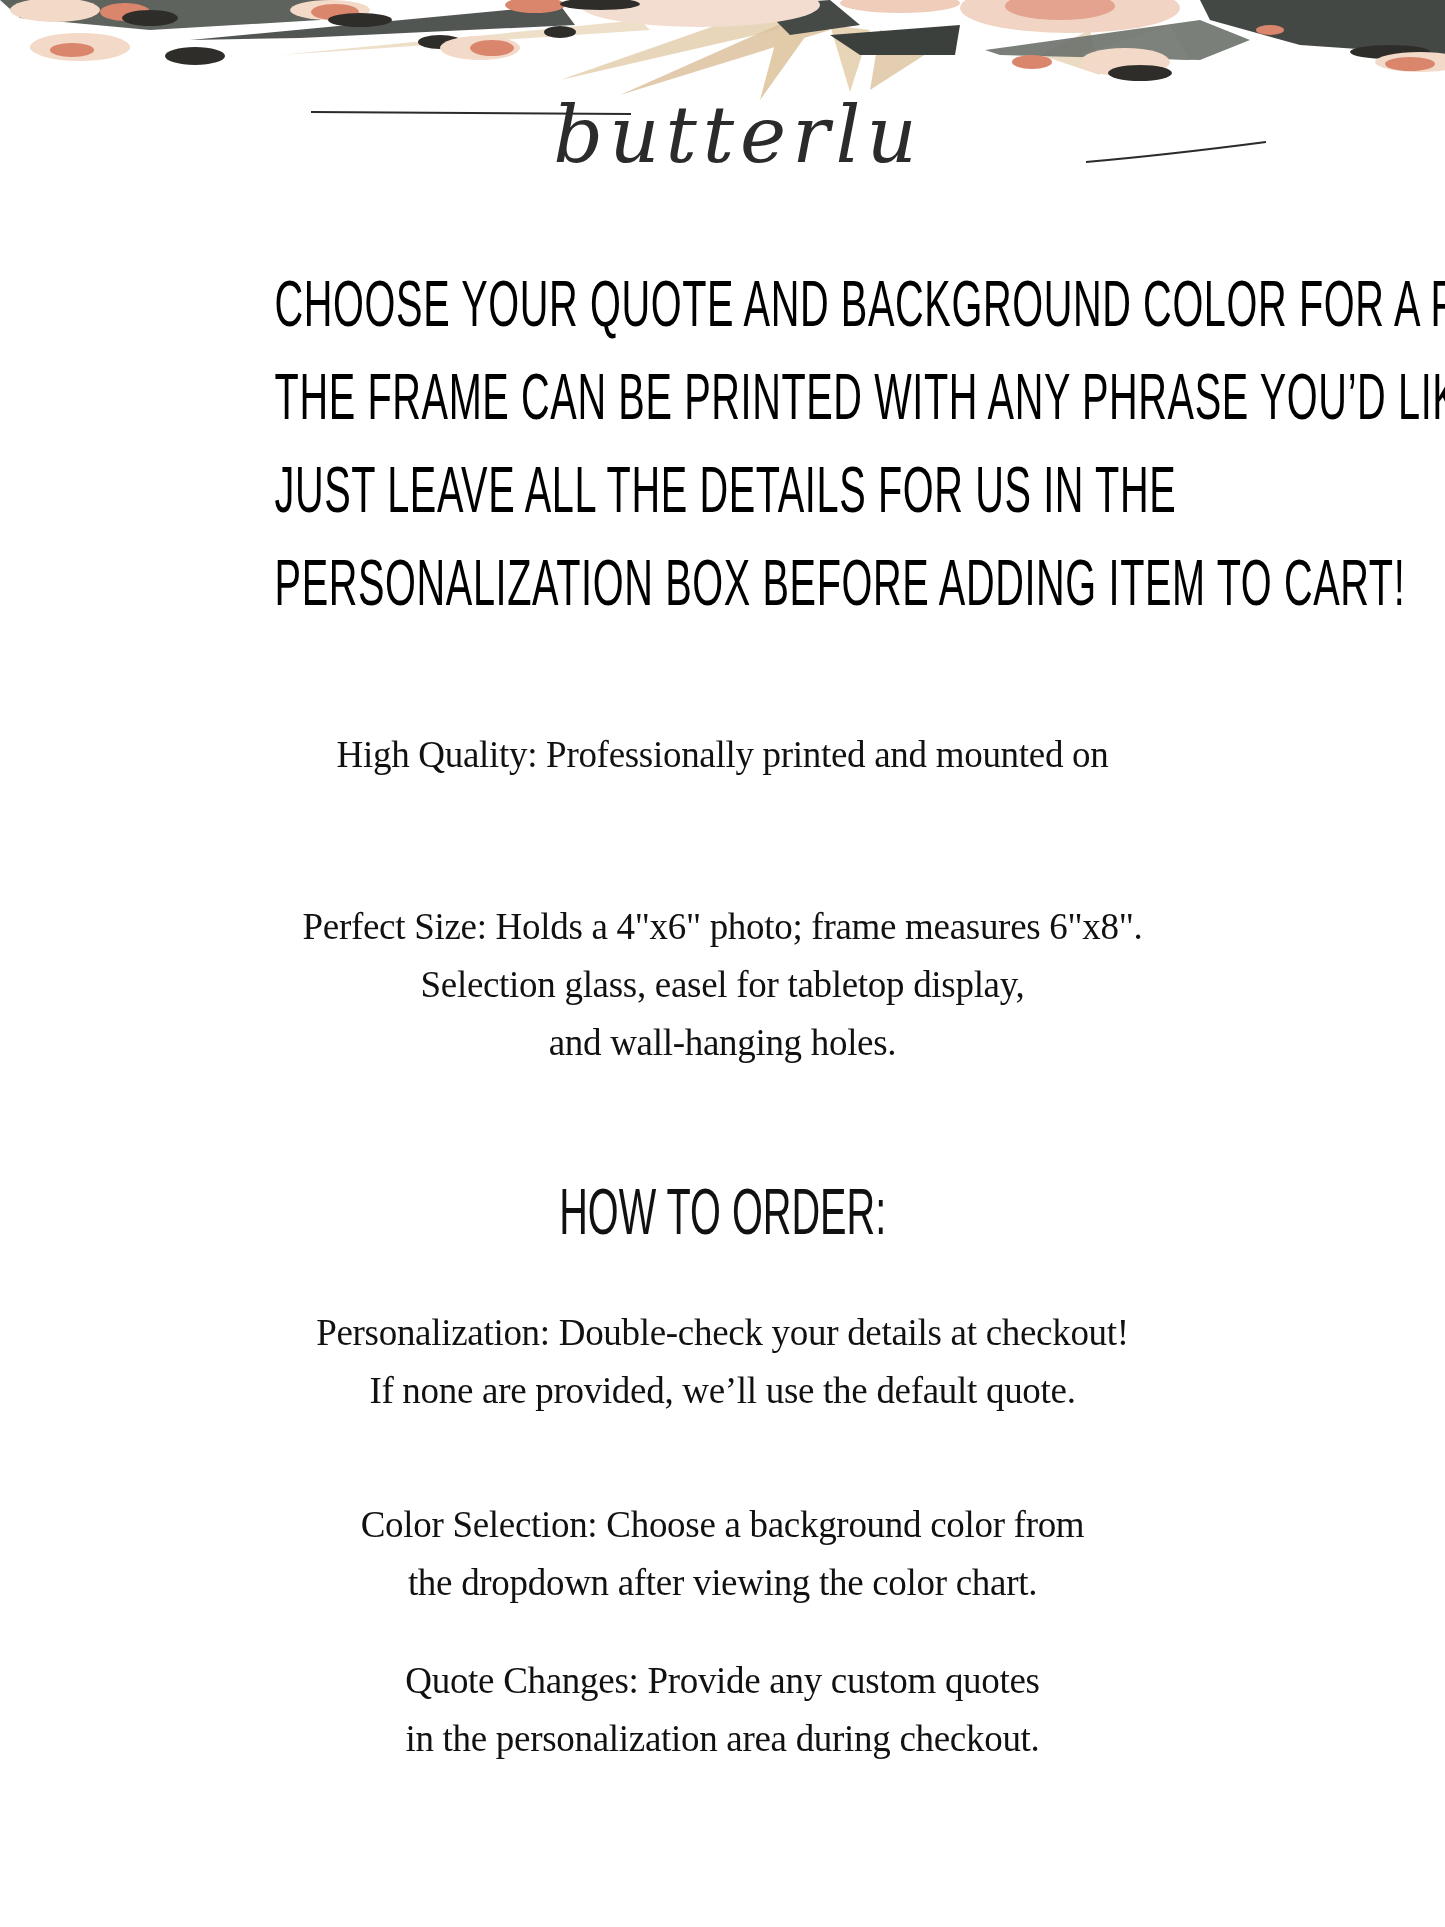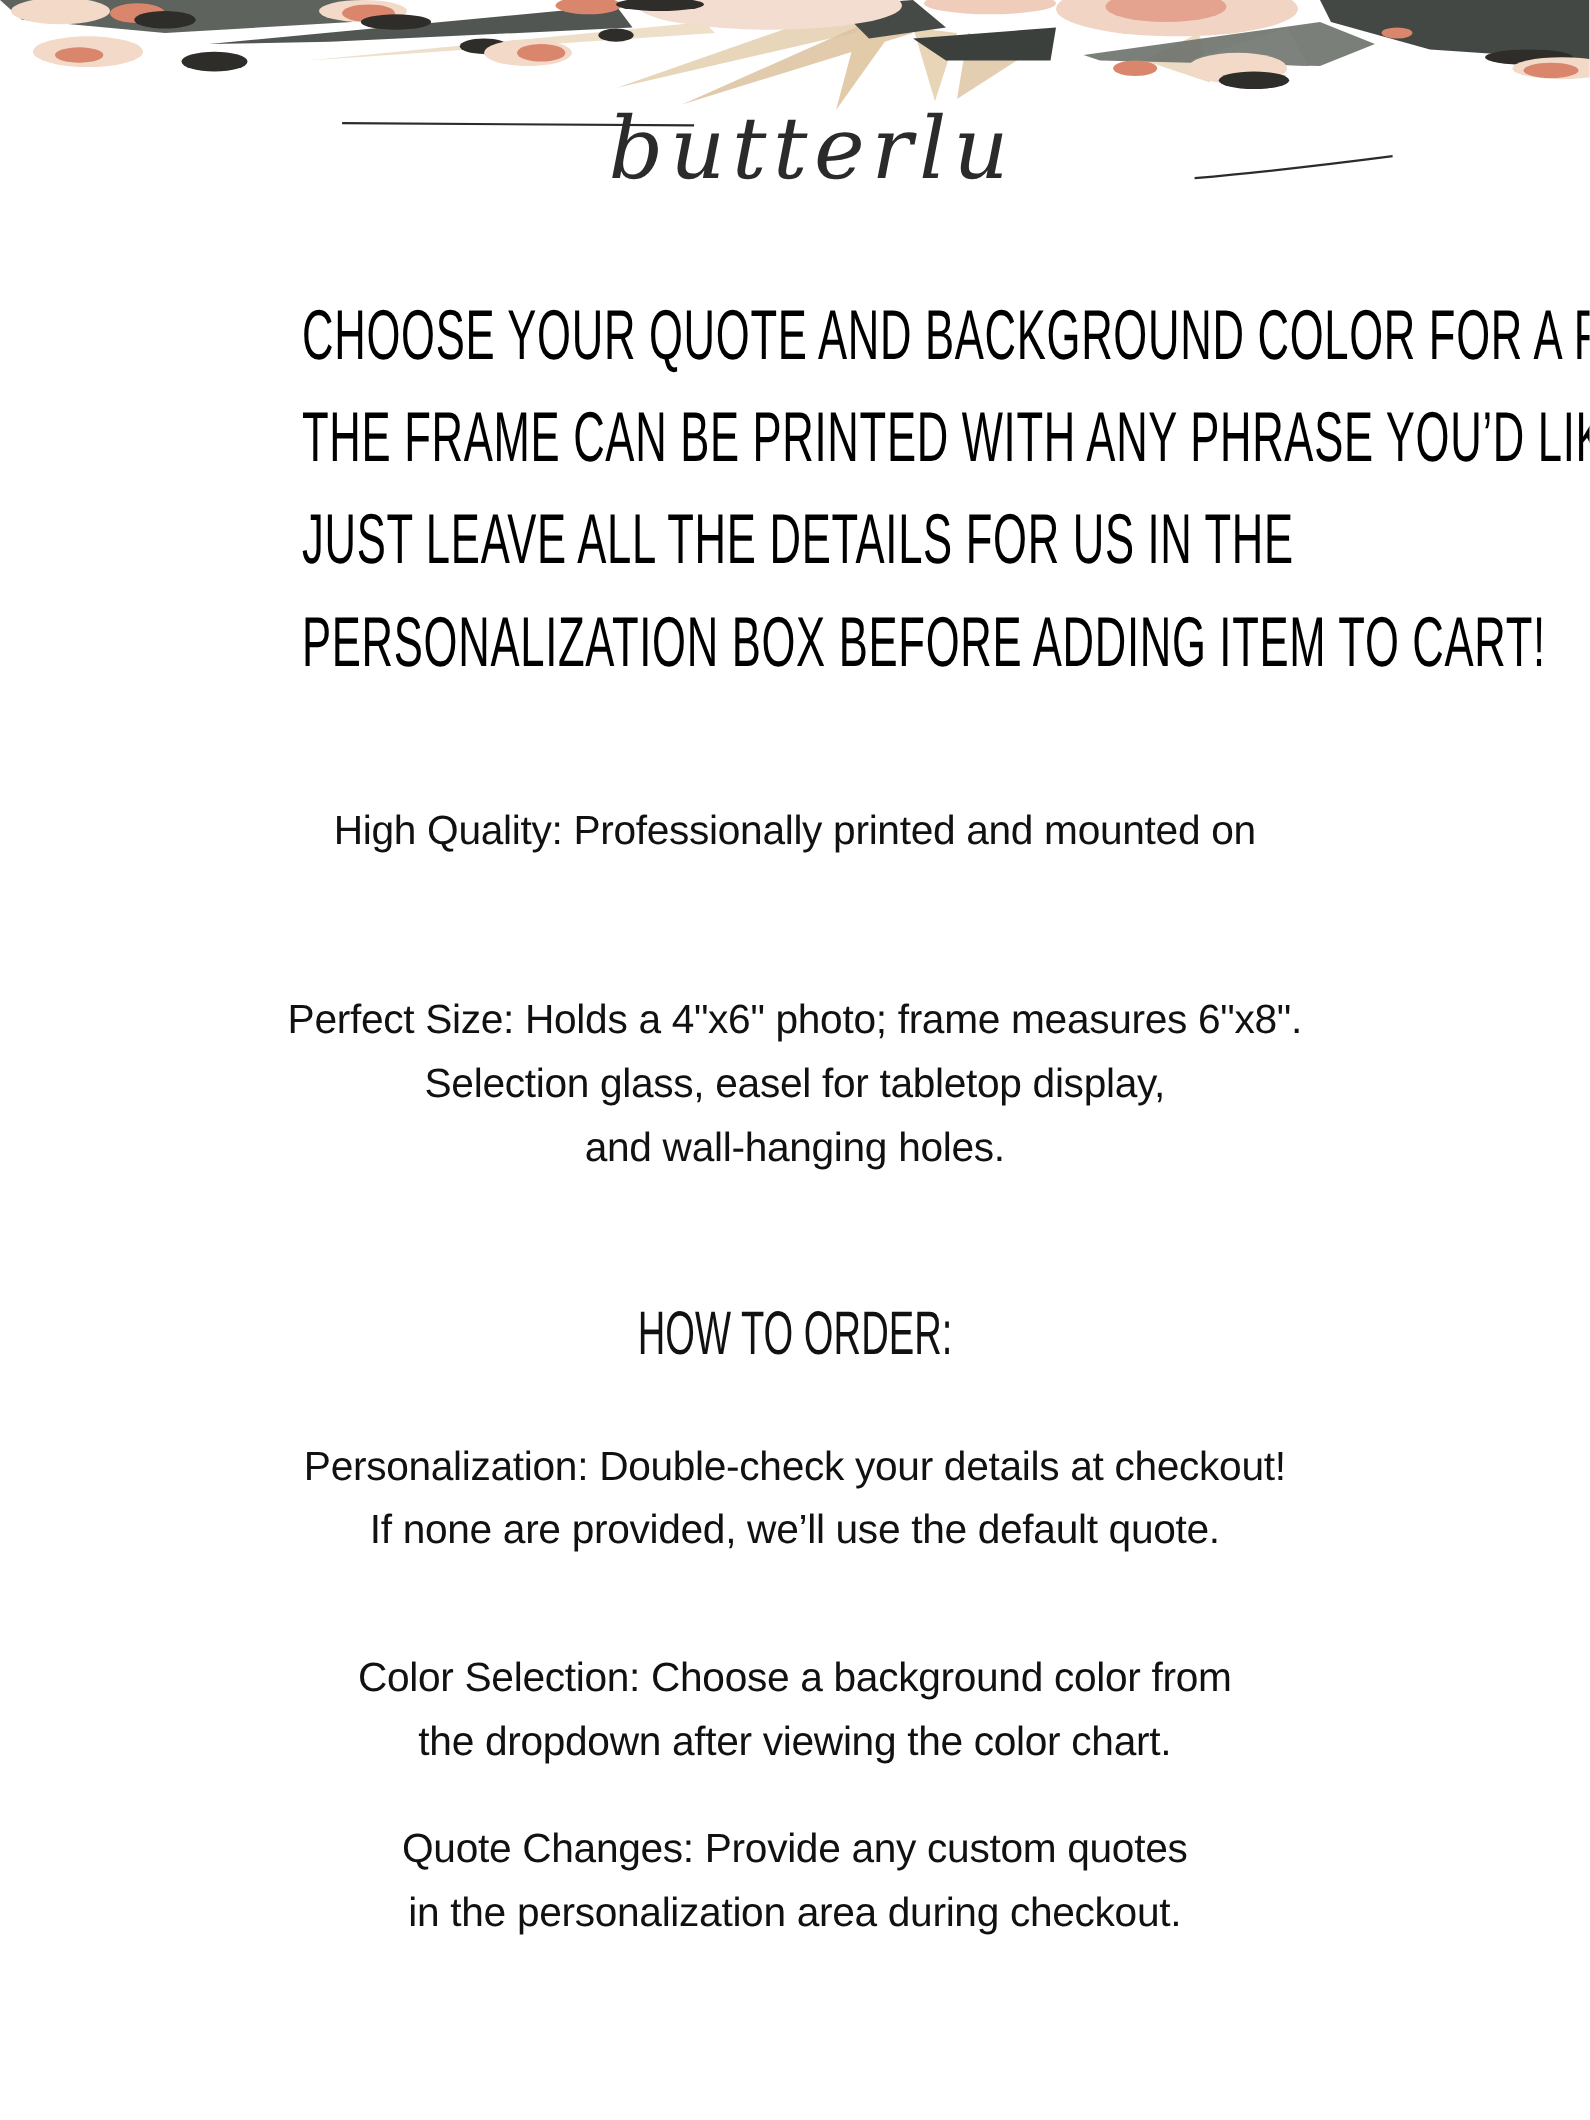--- a/index.html
+++ b/index.html
@@ -9,25 +9,25 @@
           font-family: "DejaVu Serif", serif; font-style: italic; font-weight: 300;
           font-size: 96px; letter-spacing: 4px; color: #2b2b2b; line-height: 1; }
   .logo svg { display: block; margin: 0 auto; }
   .headline { position: absolute; left: 0; top: 258px; width: 1445px; text-align: center;
               font-family: "Liberation Sans Narrow", "Liberation Sans", sans-serif;
               text-transform: uppercase; color: #000; }
   .headline .line { display: block; font-size: 64px; line-height: 93px;
                     transform: scaleX(0.62); transform-origin: center; white-space: nowrap;
                     font-weight: 400; letter-spacing: 1px; }
   .para { position: absolute; left: 0; width: 1445px; text-align: center;
-          font-family: Liberation Sans, sans-serif; font-size: 37px; line-height: 58px;
+          font-family: Liberation Serif, serif; font-size: 37px; line-height: 58px;
           color: #111; letter-spacing: -0.3px; }
   .para .line { display: block; white-space: nowrap; }
   .section-title { position: absolute; left: 0; top: 1172px; width: 1445px; text-align: center;
-                   font-family: "Liberation Sans", sans-serif; font-size: 56px; line-height: 80px;
+                   font-family: "Liberation Sans", sans-serif; font-size: 64px; line-height: 80px;
                    text-transform: uppercase; }
   .section-title span { display: inline-block; transform: scaleX(0.62); transform-origin: center; white-space: nowrap; }
 </style>
 </head>
 <body>
 
 <svg class="header-art" viewBox="0 0 1445 115" width="1445" height="115">
 
   <path d="M560 80 L760 10 L820 20 Z" fill="#e6d2b3" opacity="0.9"></path>
   <path d="M620 95 L800 15 L830 30 Z" fill="#dcc29e" opacity="0.85"></path>

